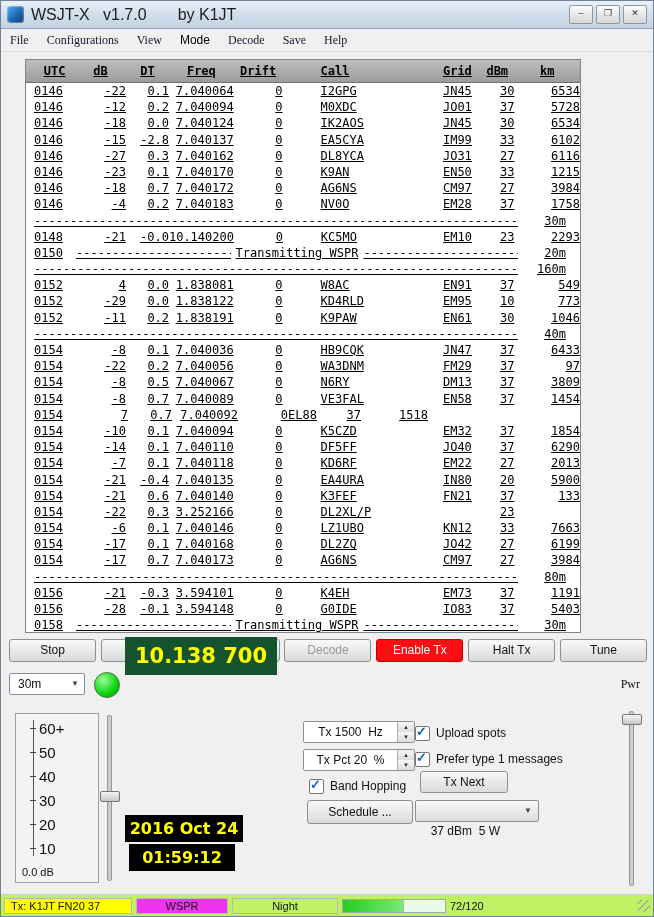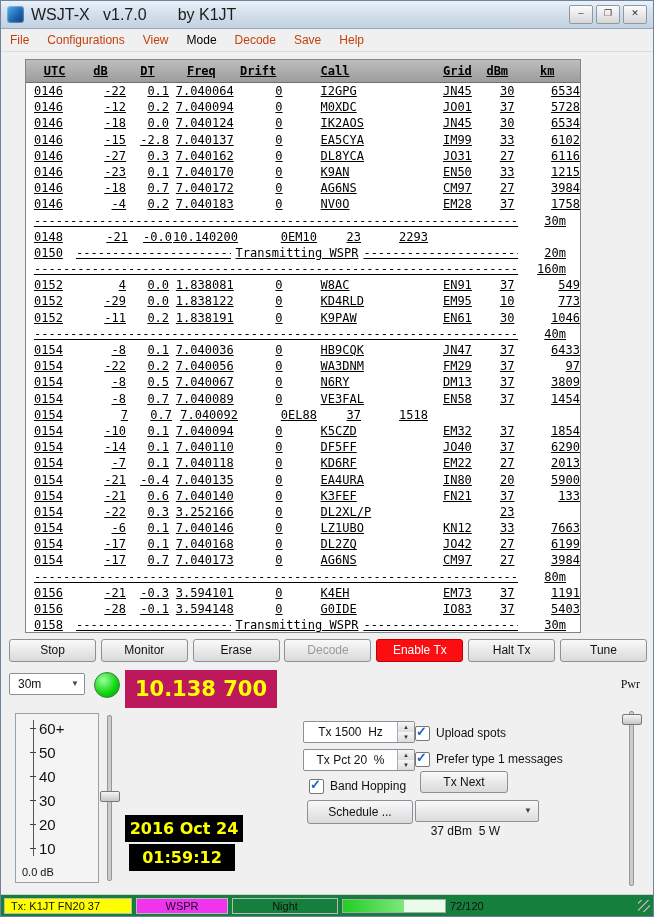--- a/index.html
+++ b/index.html
@@ -16,21 +16,21 @@
     background:linear-gradient(135deg,#4fb2ef 0%,#1d60ae 60%,#123c72 100%);
     box-shadow:inset 0 0 2px #fff;}
   .title-text{font-size:16px;color:#1c1c1c;white-space:pre;}
   .win-btns{margin-left:auto;display:flex;gap:3px;}
   .win-btn{width:22px;height:17px;background:linear-gradient(#fcfcfc,#d6d6d6);
     border:1px solid #8d99a7;border-radius:2px;font-size:9px;line-height:15px;text-align:center;color:#333;}
   
   .menubar{position:absolute;top:28px;left:0;right:0;height:22px;background:#f0f0f0;
     border-bottom:1px solid #dcdcdc;display:flex;align-items:center;font-size:12px;}
   .menu-item{padding:0 9px;line-height:22px;color:#000;}
-  .menu-item.dim{color:#c2410c;}
+  .menu-item.dim{color:#0f172a;font-family:Liberation Serif, serif;}
   
   .table{position:absolute;left:24px;top:58px;width:556px;height:574px;background:#ffffff;
     border:1px solid #7f858d;box-sizing:border-box;overflow:hidden;
     font-family:"DejaVu Sans Mono",monospace;font-size:12px;color:#000;text-decoration:underline;}
   .thead{height:22px;display:flex;align-items:center;font-weight:bold;
     background:linear-gradient(180deg,#bdbdbd,#9c9c9c);border-bottom:1px solid #6f6f6f;}
   .trow{height:16.2px;line-height:16.2px;display:flex;white-space:pre;}
   .c-utc{width:50px;padding-left:8px;box-sizing:border-box;}
   .c-db{width:52px;text-align:right;}
   .c-dt{width:44px;text-align:right;}
@@ -54,21 +54,21 @@
     text-align:center;line-height:21px;box-sizing:border-box;}
   .btn.red{background:#fb0e12;border-color:#c40000;color:#ffffff;}
   .btn.dim{color:#9a9a9a;}
   
   .combo{position:absolute;left:8px;top:672px;width:76px;height:22px;background:#ffffff;
     border:1px solid #8a9097;border-radius:2px;font-size:12px;line-height:20px;
     padding-left:8px;box-sizing:border-box;}
   .combo .arrow{position:absolute;right:5px;top:0;font-size:8px;line-height:20px;color:#444;}
   .light{position:absolute;left:93px;top:671px;width:24px;height:24px;border-radius:50%;
     background:radial-gradient(circle at 35% 30%,#9aff9a,#0bd40b 60%,#0a9a0a);border:1px solid #3c7a3c;}
-  .freq{position:absolute;left:124px;top:669px;width:152px;height:38px;background:#be185d;
+  .freq{position:absolute;left:124px;top:636px;width:152px;height:38px;background:#14532d;
     color:#ffff00;font-family:"DejaVu Sans",sans-serif;font-weight:bold;font-size:21px;
     text-align:center;line-height:38px;white-space:pre;}
   .pwr-label{position:absolute;right:13px;top:676px;font-size:12px;font-family:Liberation Serif, serif;}
   
   .meter{position:absolute;left:14px;top:712px;width:84px;height:170px;background:#f4f4f4;
     border:1px solid #9aa0a8;box-sizing:border-box;}
   .meter::before{content:'';position:absolute;left:17px;top:6px;bottom:26px;width:1px;background:#555;}
   .tick{position:absolute;left:14px;display:flex;align-items:center;gap:3px;height:12px;font-size:15px;}
   .tick::before{content:'';display:block;width:6px;height:1px;background:#444;}
   .meter-db{position:absolute;left:6px;bottom:4px;font-size:11px;}
@@ -100,21 +100,21 @@
     font-size:12px;line-height:20px;padding-left:8px;box-sizing:border-box;white-space:pre;}
   .pcombo .arrow{position:absolute;right:6px;top:0;font-size:8px;line-height:20px;color:#444;}
   
   .clock-date{position:absolute;left:124px;top:814px;width:118px;height:27px;background:#000;
     color:#ffff00;font-family:"DejaVu Sans",sans-serif;font-weight:bold;font-size:16px;
     text-align:center;line-height:27px;}
   .clock-time{position:absolute;left:128px;top:843px;width:106px;height:27px;background:#000;
     color:#ffff00;font-family:"DejaVu Sans",sans-serif;font-weight:bold;font-size:16px;
     text-align:center;line-height:27px;}
   
-  .statusbar{position:absolute;left:0;right:0;bottom:0;height:22px;background:#15803d;
+  .statusbar{position:absolute;left:0;right:0;bottom:0;height:22px;background:#bef264;
     border-top:1px solid #cfcfcf;display:flex;align-items:center;padding:0 3px;gap:4px;
     font-size:11px;box-sizing:border-box;}
   .seg{height:16px;line-height:14px;border:1px solid #b9b9b9;padding:0 6px;box-sizing:border-box;white-space:pre;}
   .seg.txseg{background:#ffff00;width:128px;}
   .seg.modeseg{background:#ef33ef;width:92px;text-align:center;}
   .seg.lastseg{width:158px;}
   .seg.nightseg{width:106px;text-align:center;}
   .progress{width:104px;height:14px;border:1px solid #a8a8a8;background:#eafbea;position:relative;box-sizing:border-box;}
   .progress .fill{position:absolute;left:0;top:0;bottom:0;width:60%;
     background:linear-gradient(90deg,#24cd24,#7ce87c);}
@@ -160,21 +160,21 @@
   <div>
       <div class="trow"><span class="c-utc">0146</span><span class="c-db">-22</span><span class="c-dt">0.1</span><span class="c-freq">7.040064</span><span class="c-drift">0</span><span class="c-call">I2GPG</span><span class="c-grid">JN45</span><span class="c-dbm">30</span><span class="c-km">6534</span></div>
       <div class="trow"><span class="c-utc">0146</span><span class="c-db">-12</span><span class="c-dt">0.2</span><span class="c-freq">7.040094</span><span class="c-drift">0</span><span class="c-call">M0XDC</span><span class="c-grid">JO01</span><span class="c-dbm">37</span><span class="c-km">5728</span></div>
       <div class="trow"><span class="c-utc">0146</span><span class="c-db">-18</span><span class="c-dt">0.0</span><span class="c-freq">7.040124</span><span class="c-drift">0</span><span class="c-call">IK2AOS</span><span class="c-grid">JN45</span><span class="c-dbm">30</span><span class="c-km">6534</span></div>
       <div class="trow"><span class="c-utc">0146</span><span class="c-db">-15</span><span class="c-dt">-2.8</span><span class="c-freq">7.040137</span><span class="c-drift">0</span><span class="c-call">EA5CYA</span><span class="c-grid">IM99</span><span class="c-dbm">33</span><span class="c-km">6102</span></div>
       <div class="trow"><span class="c-utc">0146</span><span class="c-db">-27</span><span class="c-dt">0.3</span><span class="c-freq">7.040162</span><span class="c-drift">0</span><span class="c-call">DL8YCA</span><span class="c-grid">JO31</span><span class="c-dbm">27</span><span class="c-km">6116</span></div>
       <div class="trow"><span class="c-utc">0146</span><span class="c-db">-23</span><span class="c-dt">0.1</span><span class="c-freq">7.040170</span><span class="c-drift">0</span><span class="c-call">K9AN</span><span class="c-grid">EN50</span><span class="c-dbm">33</span><span class="c-km">1215</span></div>
       <div class="trow"><span class="c-utc">0146</span><span class="c-db">-18</span><span class="c-dt">0.7</span><span class="c-freq">7.040172</span><span class="c-drift">0</span><span class="c-call">AG6NS</span><span class="c-grid">CM97</span><span class="c-dbm">27</span><span class="c-km">3984</span></div>
       <div class="trow"><span class="c-utc">0146</span><span class="c-db">-4</span><span class="c-dt">0.2</span><span class="c-freq">7.040183</span><span class="c-drift">0</span><span class="c-call">NV0O</span><span class="c-grid">EM28</span><span class="c-dbm">37</span><span class="c-km">1758</span></div>
       <div class="trow sep"><span class="dash first">------------------------------------------------------------------------------------------------------------------------------------------------------------------------------------------------------------------------------------------------------------------------------------------------------------</span><span class="bandlbl">30m</span></div>
-      <div class="trow"><span class="c-utc">0148</span><span class="c-db">-21</span><span class="c-dt">-0.0</span><span class="c-freq">10.140200</span><span class="c-drift">0</span><span class="c-grid">EM10</span><span class="c-dbm">23</span><span class="c-km">2293</span></div>
+      <div class="trow"><span class="c-utc">0148</span><span class="c-db">-21</span><span class="c-dt">-0.0</span><span class="c-freq">10.140200</span><span class="c-drift">0</span><span class="c-call">KC5MO</span><span class="c-grid">EM10</span><span class="c-dbm">23</span><span class="c-km">2293</span></div>
       <div class="trow tx"><span class="c-utc">0150</span><span class="dash">------------------------------------------------------------------------------------------------------------------------------------------------------------------------------------------------------------------------------------------------------------------------------------------------------------</span><span class="txt">Transmitting WSPR</span><span class="dash">------------------------------------------------------------------------------------------------------------------------------------------------------------------------------------------------------------------------------------------------------------------------------------------------------------</span><span class="bandlbl">20m</span></div>
       <div class="trow sep"><span class="dash first">------------------------------------------------------------------------------------------------------------------------------------------------------------------------------------------------------------------------------------------------------------------------------------------------------------</span><span class="bandlbl">160m</span></div>
       <div class="trow"><span class="c-utc">0152</span><span class="c-db">4</span><span class="c-dt">0.0</span><span class="c-freq">1.838081</span><span class="c-drift">0</span><span class="c-call">W8AC</span><span class="c-grid">EN91</span><span class="c-dbm">37</span><span class="c-km">549</span></div>
       <div class="trow"><span class="c-utc">0152</span><span class="c-db">-29</span><span class="c-dt">0.0</span><span class="c-freq">1.838122</span><span class="c-drift">0</span><span class="c-call">KD4RLD</span><span class="c-grid">EM95</span><span class="c-dbm">10</span><span class="c-km">773</span></div>
       <div class="trow"><span class="c-utc">0152</span><span class="c-db">-11</span><span class="c-dt">0.2</span><span class="c-freq">1.838191</span><span class="c-drift">0</span><span class="c-call">K9PAW</span><span class="c-grid">EN61</span><span class="c-dbm">30</span><span class="c-km">1046</span></div>
       <div class="trow sep"><span class="dash first">------------------------------------------------------------------------------------------------------------------------------------------------------------------------------------------------------------------------------------------------------------------------------------------------------------</span><span class="bandlbl">40m</span></div>
       <div class="trow"><span class="c-utc">0154</span><span class="c-db">-8</span><span class="c-dt">0.1</span><span class="c-freq">7.040036</span><span class="c-drift">0</span><span class="c-call">HB9CQK</span><span class="c-grid">JN47</span><span class="c-dbm">37</span><span class="c-km">6433</span></div>
       <div class="trow"><span class="c-utc">0154</span><span class="c-db">-22</span><span class="c-dt">0.2</span><span class="c-freq">7.040056</span><span class="c-drift">0</span><span class="c-call">WA3DNM</span><span class="c-grid">FM29</span><span class="c-dbm">37</span><span class="c-km">97</span></div>
       <div class="trow"><span class="c-utc">0154</span><span class="c-db">-8</span><span class="c-dt">0.5</span><span class="c-freq">7.040067</span><span class="c-drift">0</span><span class="c-call">N6RY</span><span class="c-grid">DM13</span><span class="c-dbm">37</span><span class="c-km">3809</span></div>
       <div class="trow"><span class="c-utc">0154</span><span class="c-db">-8</span><span class="c-dt">0.7</span><span class="c-freq">7.040089</span><span class="c-drift">0</span><span class="c-call">VE3FAL</span><span class="c-grid">EN58</span><span class="c-dbm">37</span><span class="c-km">1454</span></div>

